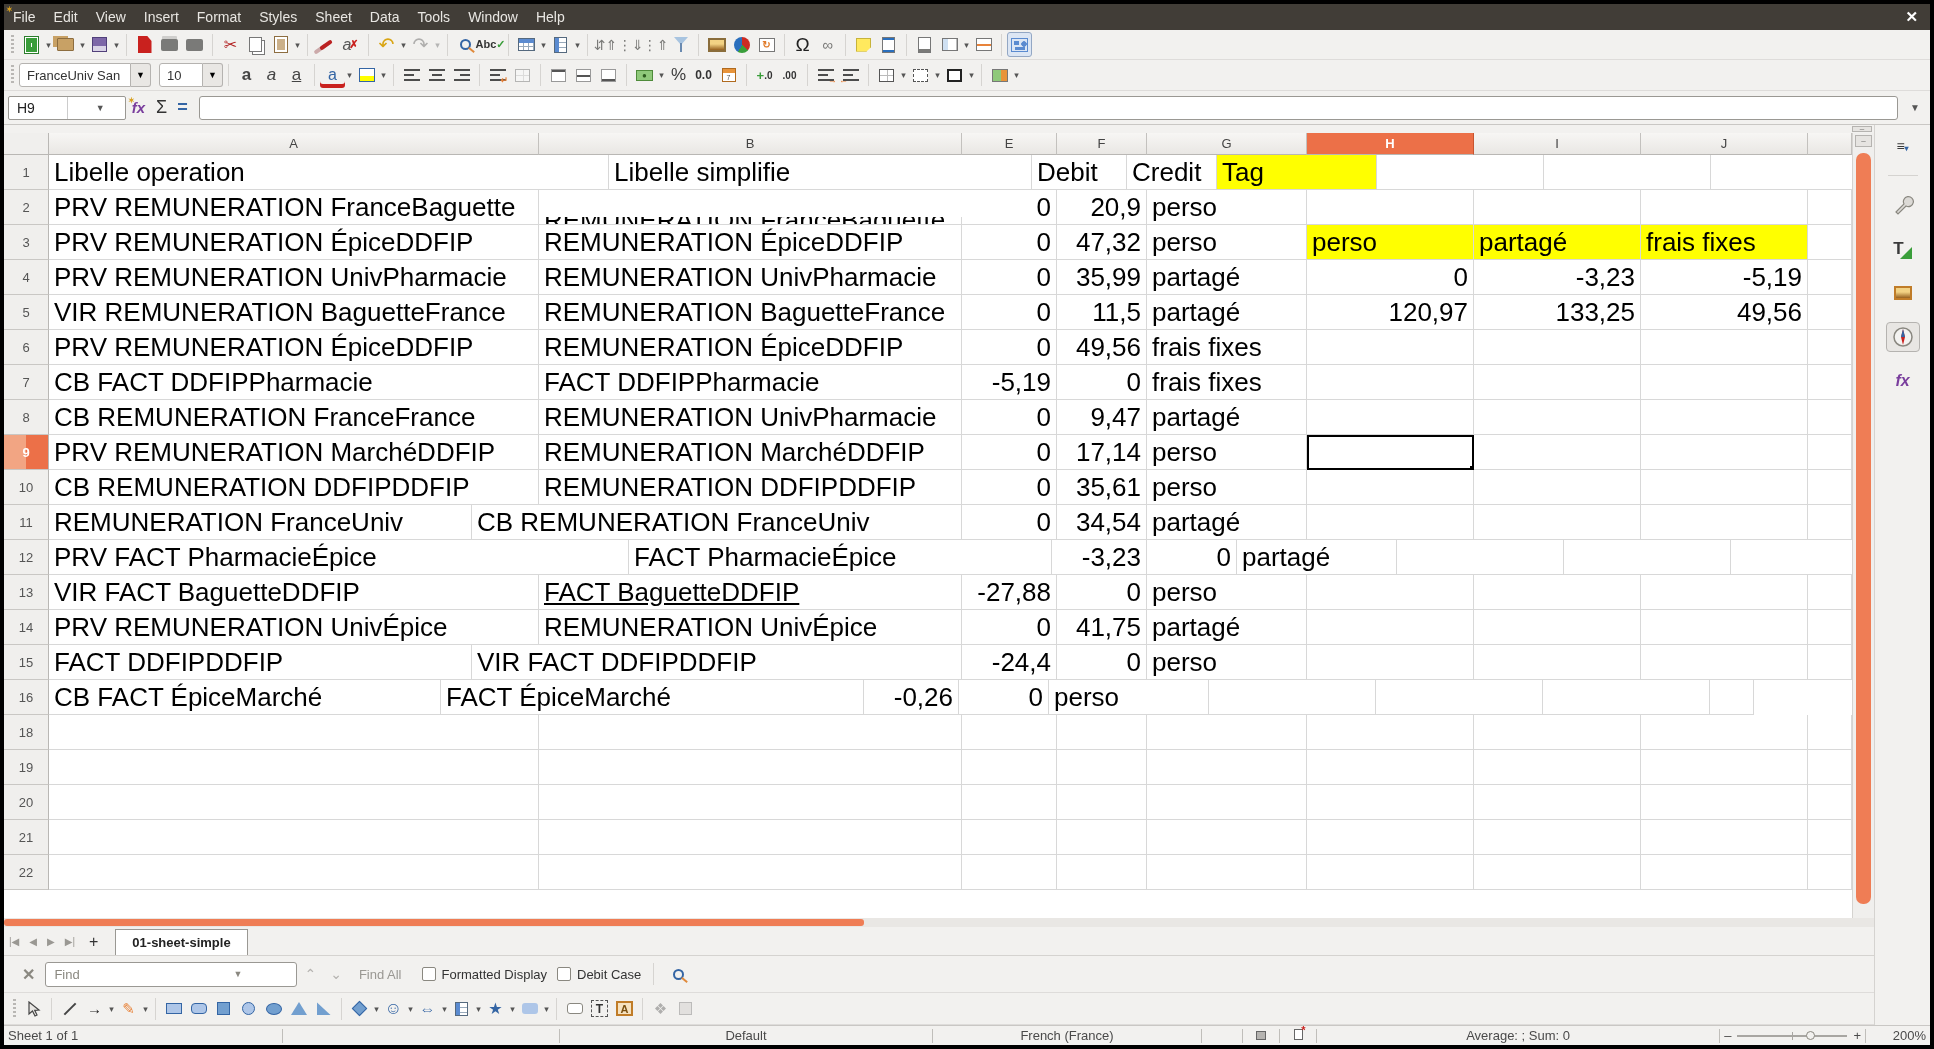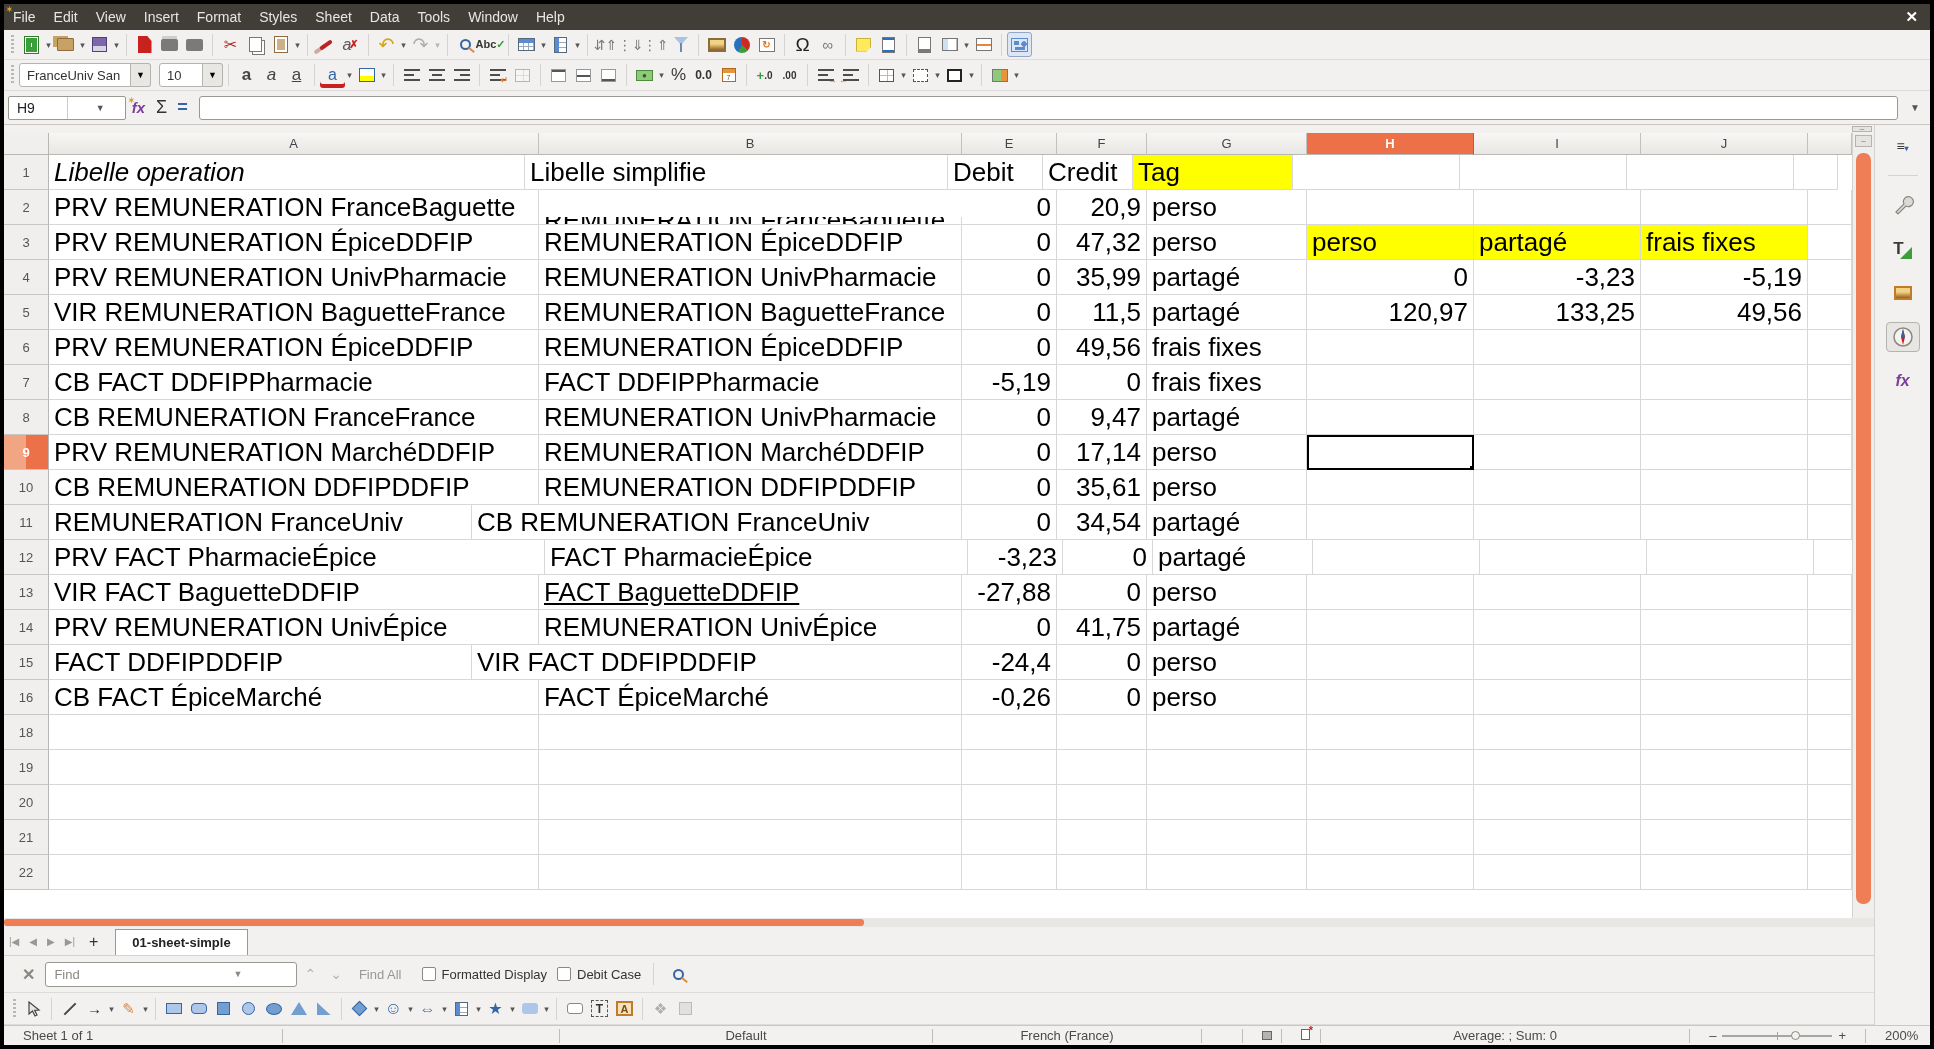--- a/index.html
+++ b/index.html
@@ -124,21 +124,21 @@
   .s-tri{width:0;height:0;border:none;background:none;border-left:8px solid transparent;border-right:8px solid transparent;border-bottom:13px solid #729fcf}
   .s-rtri{width:14px;height:13px;border:none;background:#729fcf;clip-path:polygon(0 0,0 100%,100% 100%)}
   .s-dia{width:11px;height:11px;transform:rotate(45deg)}
   .s-call{width:16px;height:11px;border-radius:3px;background:#aec6e8}
   .s-call2{width:16px;height:11px;border-radius:3px;border:1px solid #8a8880;background:#fff}
   .tbox{width:17px;height:17px;border:1px dashed #555;display:flex;align-items:center;justify-content:center;font-weight:bold;font-size:12px;color:#333}
   .fontwork{width:17px;height:15px;border:2px solid #c07c28;display:flex;align-items:center;justify-content:center;font-weight:bold;font-size:11px;color:#7a5010;background:#f6e2c0}
   
   .statusbar{height:20px;background:#f2f1ef;border-top:1px solid #c9c7c4;display:flex;align-items:center;font-size:13px;color:#4a4a4a;flex:0 0 auto}
   .ssep{width:1px;height:14px;background:#c0beba}
-  .sseg{padding:0 19px;white-space:nowrap}
+  .sseg{padding:0 4px;white-space:nowrap}
   .zoomtrack{width:110px;height:2px;background:#a8a6a2;position:relative;margin:0 6px}
   .zoomtick{position:absolute;left:50%;top:-3px;width:1px;height:8px;background:#a8a6a2}
   .zoomknob{position:absolute;left:62%;top:-4px;width:9px;height:9px;border:1px solid #8a8880;border-radius:50%;background:#f2f1ef}
   
   .sidebar{width:56px;background:#f2f1ef;border-left:1px solid #d5d3d0;display:flex;flex-direction:column;align-items:center;padding-top:6px;gap:14px}
   .sbi{width:34px;height:30px;display:flex;align-items:center;justify-content:center;border-radius:4px}
   .sbi.sel{border:1px solid #b5b3b0;background:#e8e6e3}
   .sbline{width:30px;height:1px;background:#d5d3d0}
 </style>
 </head>
@@ -396,21 +396,21 @@
               <div class="gcol" style="width: 95px;">E</div>
               <div class="gcol" style="width: 90px;">F</div>
               <div class="gcol" style="width: 160px;">G</div>
               <div class="gcol sel" style="width: 167px;">H</div>
               <div class="gcol" style="width: 167px;">I</div>
               <div class="gcol" style="width: 167px;">J</div>
               <div class="gcol" style="width: 44px;"></div>
             </div>
             <div class="grow">
               <div class="grhead">1</div>
-              <div class="gcell" style="width: 476px; font-style: italic;">Libelle operation</div>
+              <div class="gcell" style="width: 560px;">Libelle operation</div>
               <div class="gcell" style="width: 423px;">Libelle simplifie</div>
               <div class="gcell" style="width: 95px;">Debit</div>
               <div class="gcell" style="width: 90px;">Credit</div>
               <div class="gcell yellow" style="width: 160px;">Tag</div>
               <div class="gcell" style="width: 167px;"></div>
               <div class="gcell" style="width: 167px;"></div>
               <div class="gcell" style="width: 167px;"></div>
               <div class="gcell" style="width: 44px;"></div>
             </div>
             <div class="grow">
@@ -530,21 +530,21 @@
               <div class="gcell num" style="width: 95px;">0</div>
               <div class="gcell num" style="width: 90px;">34,54</div>
               <div class="gcell" style="width: 160px;">partagé</div>
               <div class="gcell" style="width: 167px;"></div>
               <div class="gcell" style="width: 167px;"></div>
               <div class="gcell" style="width: 167px;"></div>
               <div class="gcell" style="width: 44px;"></div>
             </div>
             <div class="grow">
               <div class="grhead">12</div>
-              <div class="gcell" style="width: 496px;">PRV FACT PharmacieÉpice</div>
+              <div class="gcell" style="width: 580px;">PRV FACT PharmacieÉpice</div>
               <div class="gcell" style="width: 423px;">FACT PharmacieÉpice</div>
               <div class="gcell num" style="width: 95px;">-3,23</div>
               <div class="gcell num" style="width: 90px;">0</div>
               <div class="gcell" style="width: 160px;">partagé</div>
               <div class="gcell" style="width: 167px;"></div>
               <div class="gcell" style="width: 167px;"></div>
               <div class="gcell" style="width: 167px;"></div>
               <div class="gcell" style="width: 44px;"></div>
             </div>
             <div class="grow">
@@ -578,21 +578,21 @@
               <div class="gcell num" style="width: 95px;">-24,4</div>
               <div class="gcell num" style="width: 90px;">0</div>
               <div class="gcell" style="width: 160px;">perso</div>
               <div class="gcell" style="width: 167px;"></div>
               <div class="gcell" style="width: 167px;"></div>
               <div class="gcell" style="width: 167px;"></div>
               <div class="gcell" style="width: 44px;"></div>
             </div>
             <div class="grow">
               <div class="grhead">16</div>
-              <div class="gcell" style="width: 490px;">CB FACT ÉpiceMarché</div>
+              <div class="gcell" style="width: 392px;">CB FACT ÉpiceMarché</div>
               <div class="gcell" style="width: 423px;">FACT ÉpiceMarché</div>
               <div class="gcell num" style="width: 95px;">-0,26</div>
               <div class="gcell num" style="width: 90px;">0</div>
               <div class="gcell" style="width: 160px;">perso</div>
               <div class="gcell" style="width: 167px;"></div>
               <div class="gcell" style="width: 167px;"></div>
               <div class="gcell" style="width: 167px;"></div>
               <div class="gcell" style="width: 44px;"></div>
             </div>
             <div class="grow">

